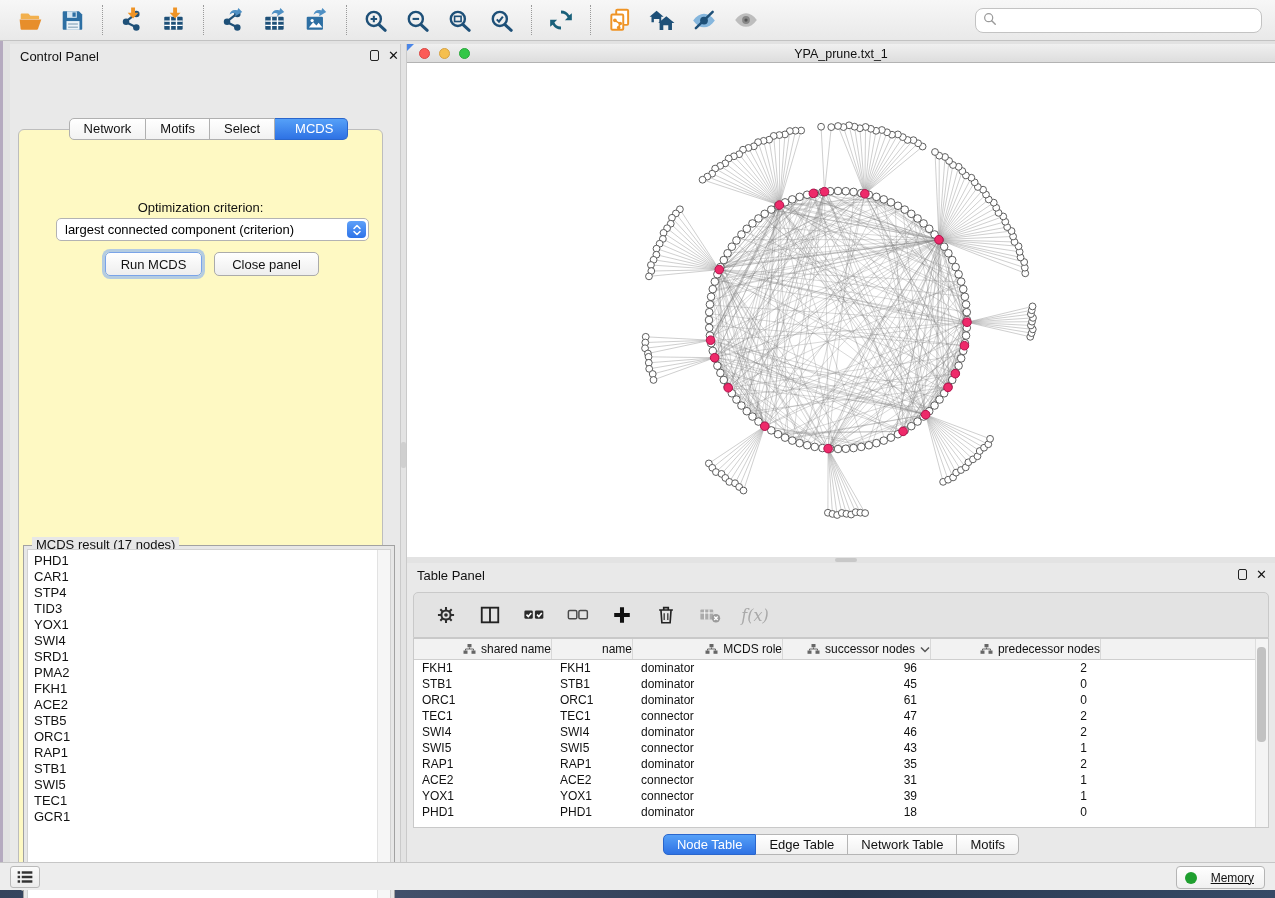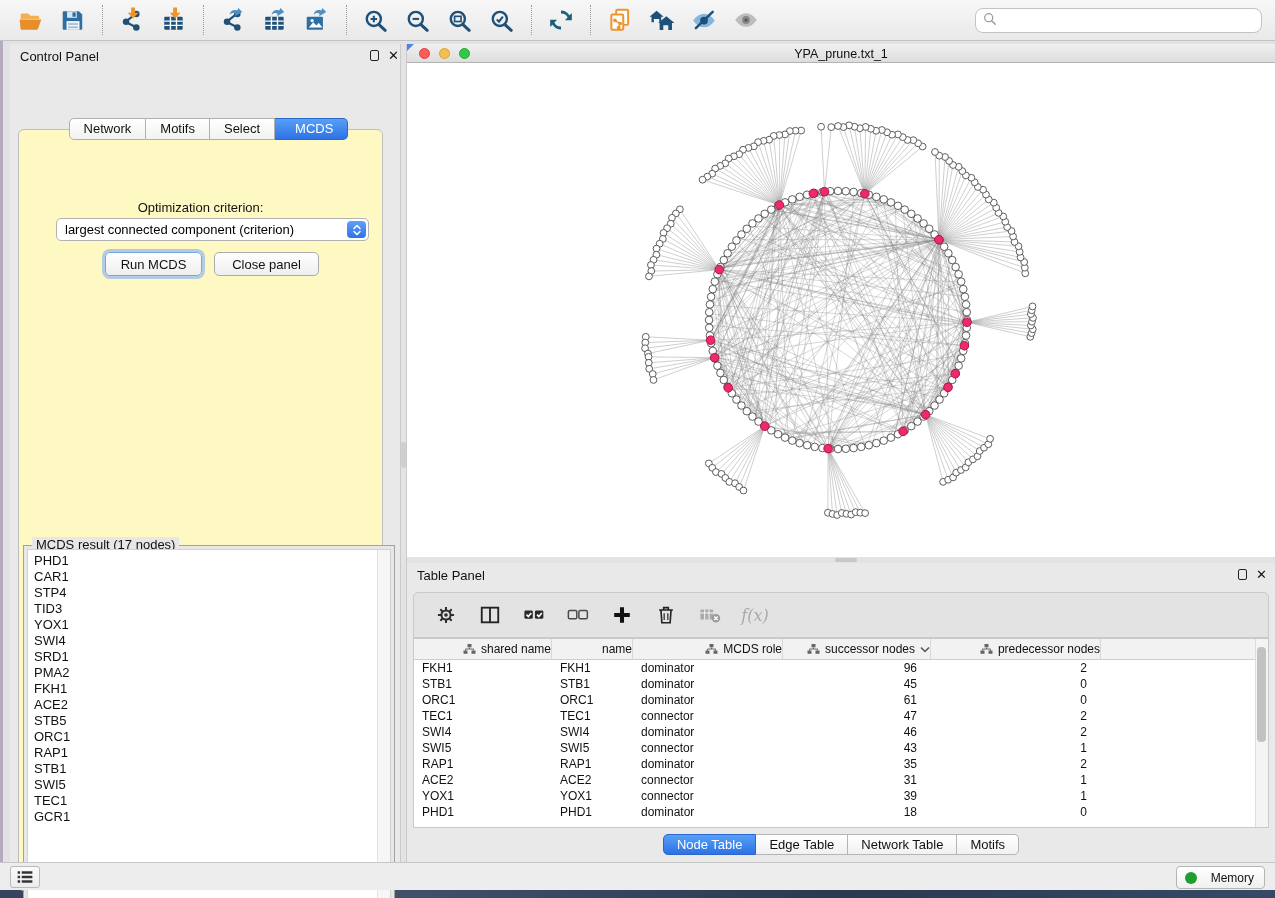--- a/index.html
+++ b/index.html
@@ -105,21 +105,21 @@
   .tp-tab:first-child { border-left:1px solid #b5b5b5; border-radius:5px 0 0 5px; }
   .tp-tab:last-child { border-radius:0 5px 5px 0; }
   .tp-tab.active { background:linear-gradient(#55a0f8,#2e72e4); color:#fff; border-color:#2a66cc; }
 
   
   .status-bar { position:absolute; left:0; top:862px; width:1275px; height:28px; background:#ededed;
                 border-top:1px solid #c6c6c6; }
   .list-btn { position:absolute; left:10px; top:3px; width:30px; height:22px; background:linear-gradient(#fbfbfb,#ececec);
               border:1px solid #b9b9b9; border-radius:3px; display:flex; align-items:center; justify-content:center; cursor:pointer; }
   .memory-btn { position:absolute; right:10px; top:3px; height:23px; padding:0 10px 0 8px; background:linear-gradient(#ffffff,#f0f0f0);
-                border:1px solid #b5b5b5; border-radius:4px; display:flex; align-items:center; gap:14px; font-size:12px; color:#111; cursor:pointer; }
+                border:1px solid #b5b5b5; border-radius:4px; display:flex; align-items:center; gap:14px; font-size:12px; color:#111; cursor:pointer;text-decoration:underline; }
   .mem-dot { width:12px; height:12px; border-radius:50%; }
 
   
   .chord { stroke:#7d7d7d; stroke-width:0.7; opacity:0.42; }
   .fanline { stroke:#9a9a9a; stroke-width:0.6; opacity:0.8; }
   .ringnode { fill:#fff; stroke:#4d4d4d; stroke-width:0.9; }
   .fannode { fill:#fff; stroke:#4d4d4d; stroke-width:0.9; }
 </style>
 </head>
 <body>

